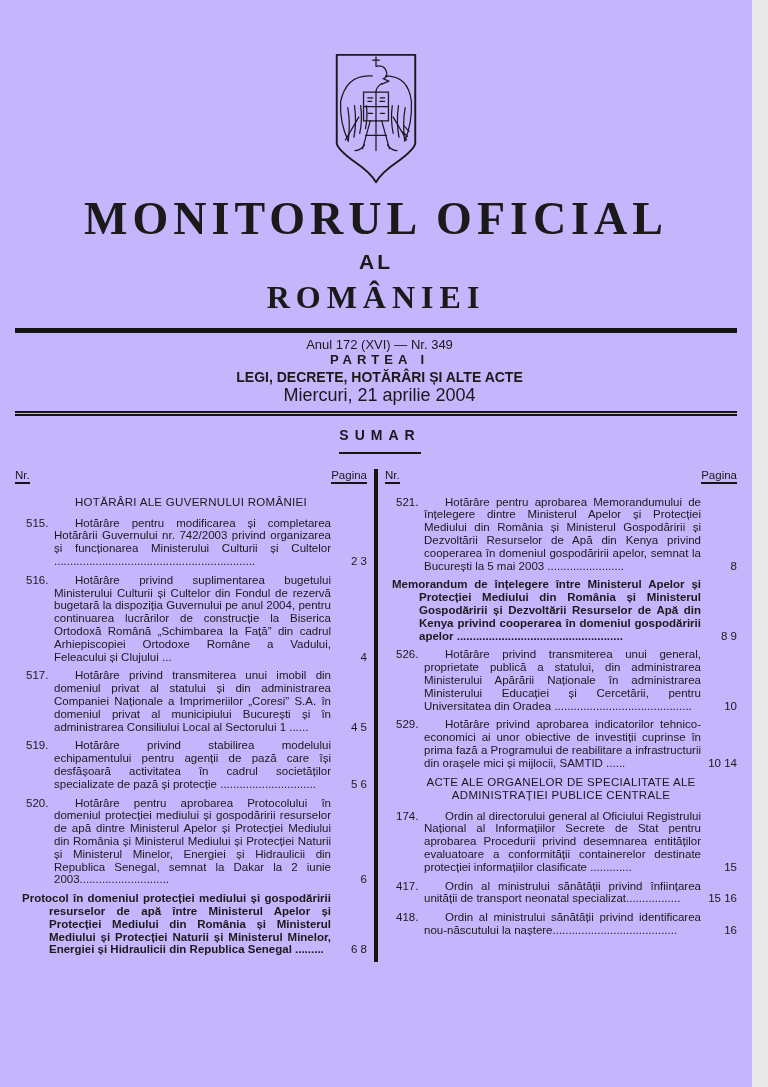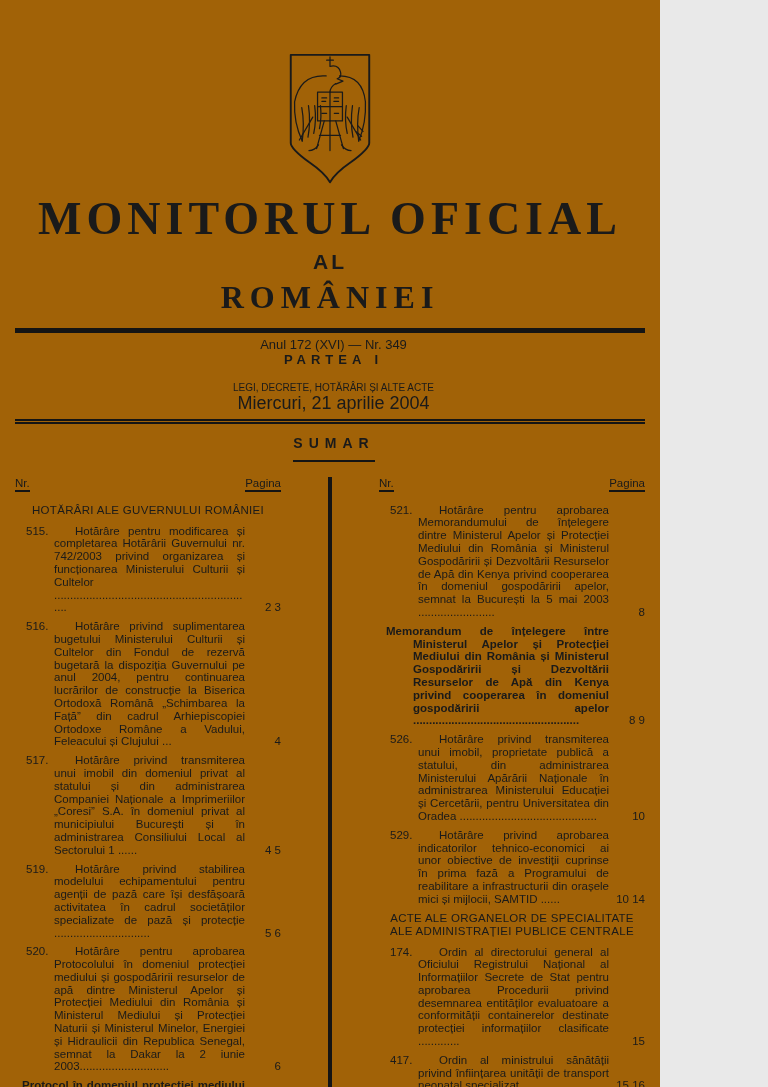--- a/index.html
+++ b/index.html
@@ -5,22 +5,22 @@
   * { box-sizing: border-box; }
   html, body { margin: 0; padding: 0; }
   body {
     width: 768px; height: 1087px;
     background: #e9e9e9;
     font-family: "Liberation Sans", sans-serif;
     color: #1a1a1a;
   }
   .page {
     position: relative;
-    width: 660px; height: 1087px;
-    background: #a16207;
+    width: 752px; height: 1087px;
+    background: #c4b5fd;
     overflow: hidden;
   }
   
   .masthead { padding-top: 52px; text-align: center; }
   .arms { display: block; margin: 0 auto; }
   .title-main {
     font-family: "Liberation Serif", serif;
     font-weight: 700;
     font-size: 46px;
     letter-spacing: 5px;
@@ -59,38 +59,37 @@
   .band {
     display: flex;
     align-items: center;
     padding: 4px 18px 2px 25px;
     flex-direction: column;
   }
   .band-left  { flex: 1; font-size: 13px; text-align: left; white-space: nowrap; }
   .band-right { flex: 1; font-size: 18px; text-align: right; white-space: nowrap; }
   .band-center { flex: 1.4; text-align: center; }
   .partea   { font-weight: 700; font-size: 13px; letter-spacing: 5px; }
-  .subtitle { font-weight: 400; font-size: 10px; margin-top: 15px; white-space: nowrap; }
+  .subtitle { font-weight: 700; font-size: 14px; margin-top: 2px; white-space: nowrap; }
   
   .sumar-wrap { text-align: center; margin-top: 10px; }
   .sumar {
     display: inline-block;
     font-weight: 700;
     font-size: 14px;
     letter-spacing: 6px;
     border-bottom: 2px solid #141414;
     padding-bottom: 9px;
     margin-left: 8px;
   }
   
   .columns {
     display: flex;
     align-items: stretch;
     margin: 15px 15px 0 15px;
-    gap: 40px;
   }
   .col { flex: 1; min-width: 0; }
   .vdivider {
     flex: 0 0 3px;
     border-left: 2px solid #141414;
     border-right: 2px solid #141414;
     margin: 0 7px;
   }
   .colhead {
     display: flex;
@@ -240,21 +239,21 @@
       </div>
 
       <div class="entry nonum">
 
         <span class="body">Memorandum de înțelegere între Ministerul Apelor și Protecției Mediului din România și Ministerul Gospodăririi și Dezvoltării Resurselor de Apă din Kenya privind cooperarea în domeniul gospodăririi apelor ....................................................</span>
         <span class="pg">8 9</span>
       </div>
 
       <div class="entry">
         <span class="num">526.</span>
-        <span class="body">Hotărâre privind transmiterea unui imobil, proprietate publică a statului, din administrarea Ministerului Apărării Naționale în administrarea Ministerului Educației și Cercetării, pentru Universitatea din Oradea ...........................................</span>
+        <span class="body">Hotărâre privind transmiterea unui general, proprietate publică a statului, din administrarea Ministerului Apărării Naționale în administrarea Ministerului Educației și Cercetării, pentru Universitatea din Oradea ...........................................</span>
         <span class="pg">10</span>
       </div>
 
       <div class="entry">
         <span class="num">529.</span>
         <span class="body">Hotărâre privind aprobarea indicatorilor tehnico-economici ai unor obiective de investiții cuprinse în prima fază a Programului de reabilitare a infrastructurii din orașele mici și mijlocii, SAMTID ......</span>
         <span class="pg">10 14</span>
       </div>
 
       <div class="sect-heading">ACTE ALE ORGANELOR DE SPECIALITATE ALE ADMINISTRAȚIEI PUBLICE CENTRALE</div>

